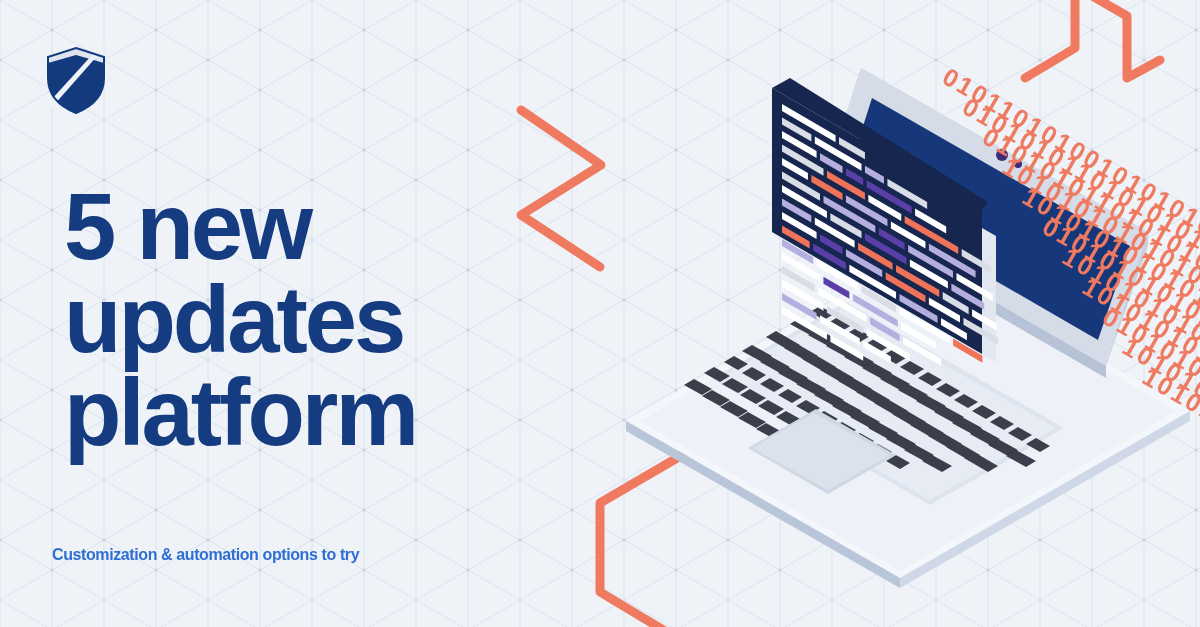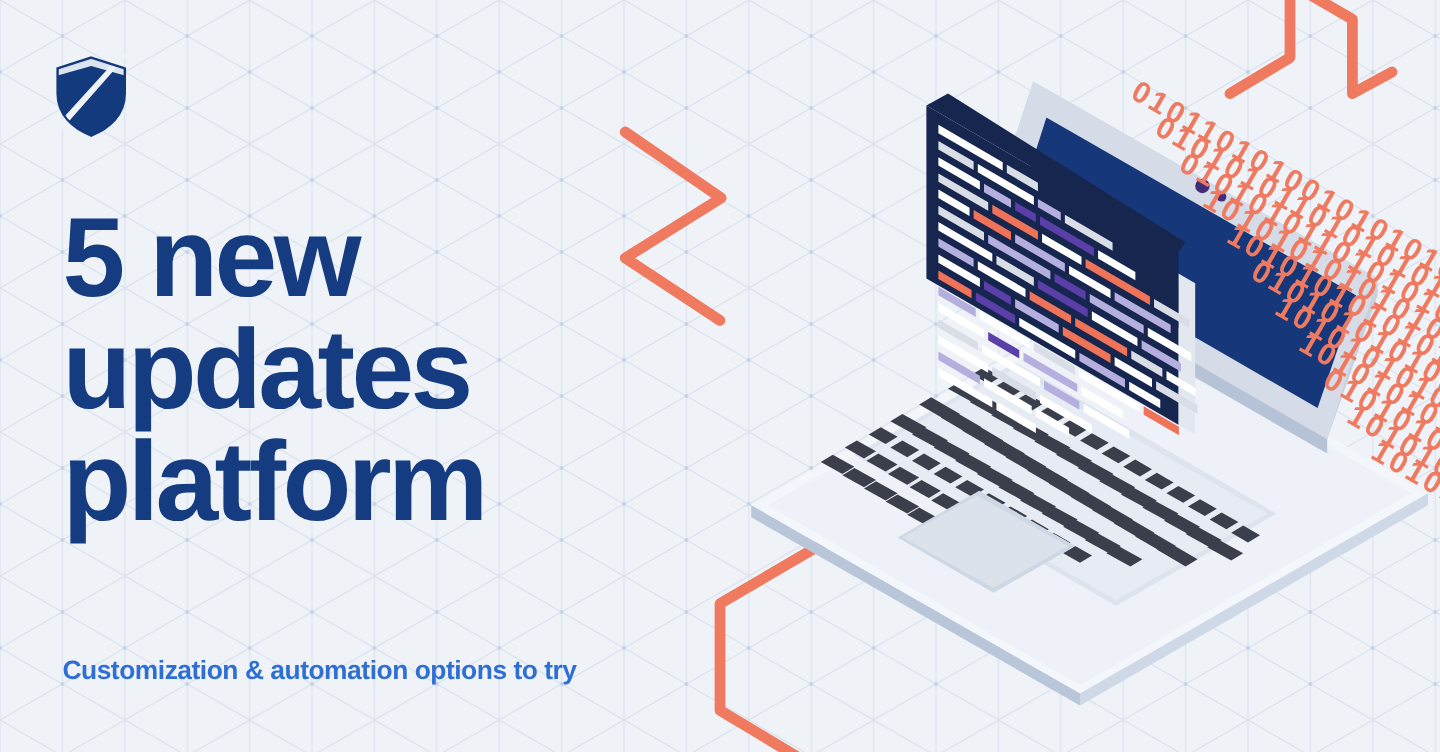--- a/index.html
+++ b/index.html
@@ -17,35 +17,35 @@
   .grid-layer{position:absolute;inset:0;z-index:0;}
   
   .deco-layer{position:absolute;inset:0;z-index:1;}
   
   .art-layer{position:absolute;inset:0;z-index:2;}
   
   .logo{position:absolute;left:44px;top:44px;width:64px;height:72px;z-index:4;}
   
   .text-block{position:absolute;left:52px;top:168px;z-index:5;width:520px;}
   .headline{
-    margin:0;
+    margin:12px;
     color:#153c80;
     font-size:94px;
     line-height:0.99;
     font-weight:bold;
     letter-spacing:-3px;
     font-family:"Liberation Sans","DejaVu Sans",sans-serif;
   }
   .headline .ln{display:block;}
   .subhead{
     margin:0;
     position:absolute;
     left:52px;top:546px;
     color:#2f6fd3;
-    font-size:22px;
+    font-size:16px;
     font-weight:bold;
     letter-spacing:-0.4px;
     z-index:5;
     font-family:"Liberation Sans","DejaVu Sans",sans-serif;
   }
   
   .binary-layer{position:absolute;inset:0;z-index:3;pointer-events:none;}
   .bin-row{
     position:absolute;
     color:#ef7a60;

